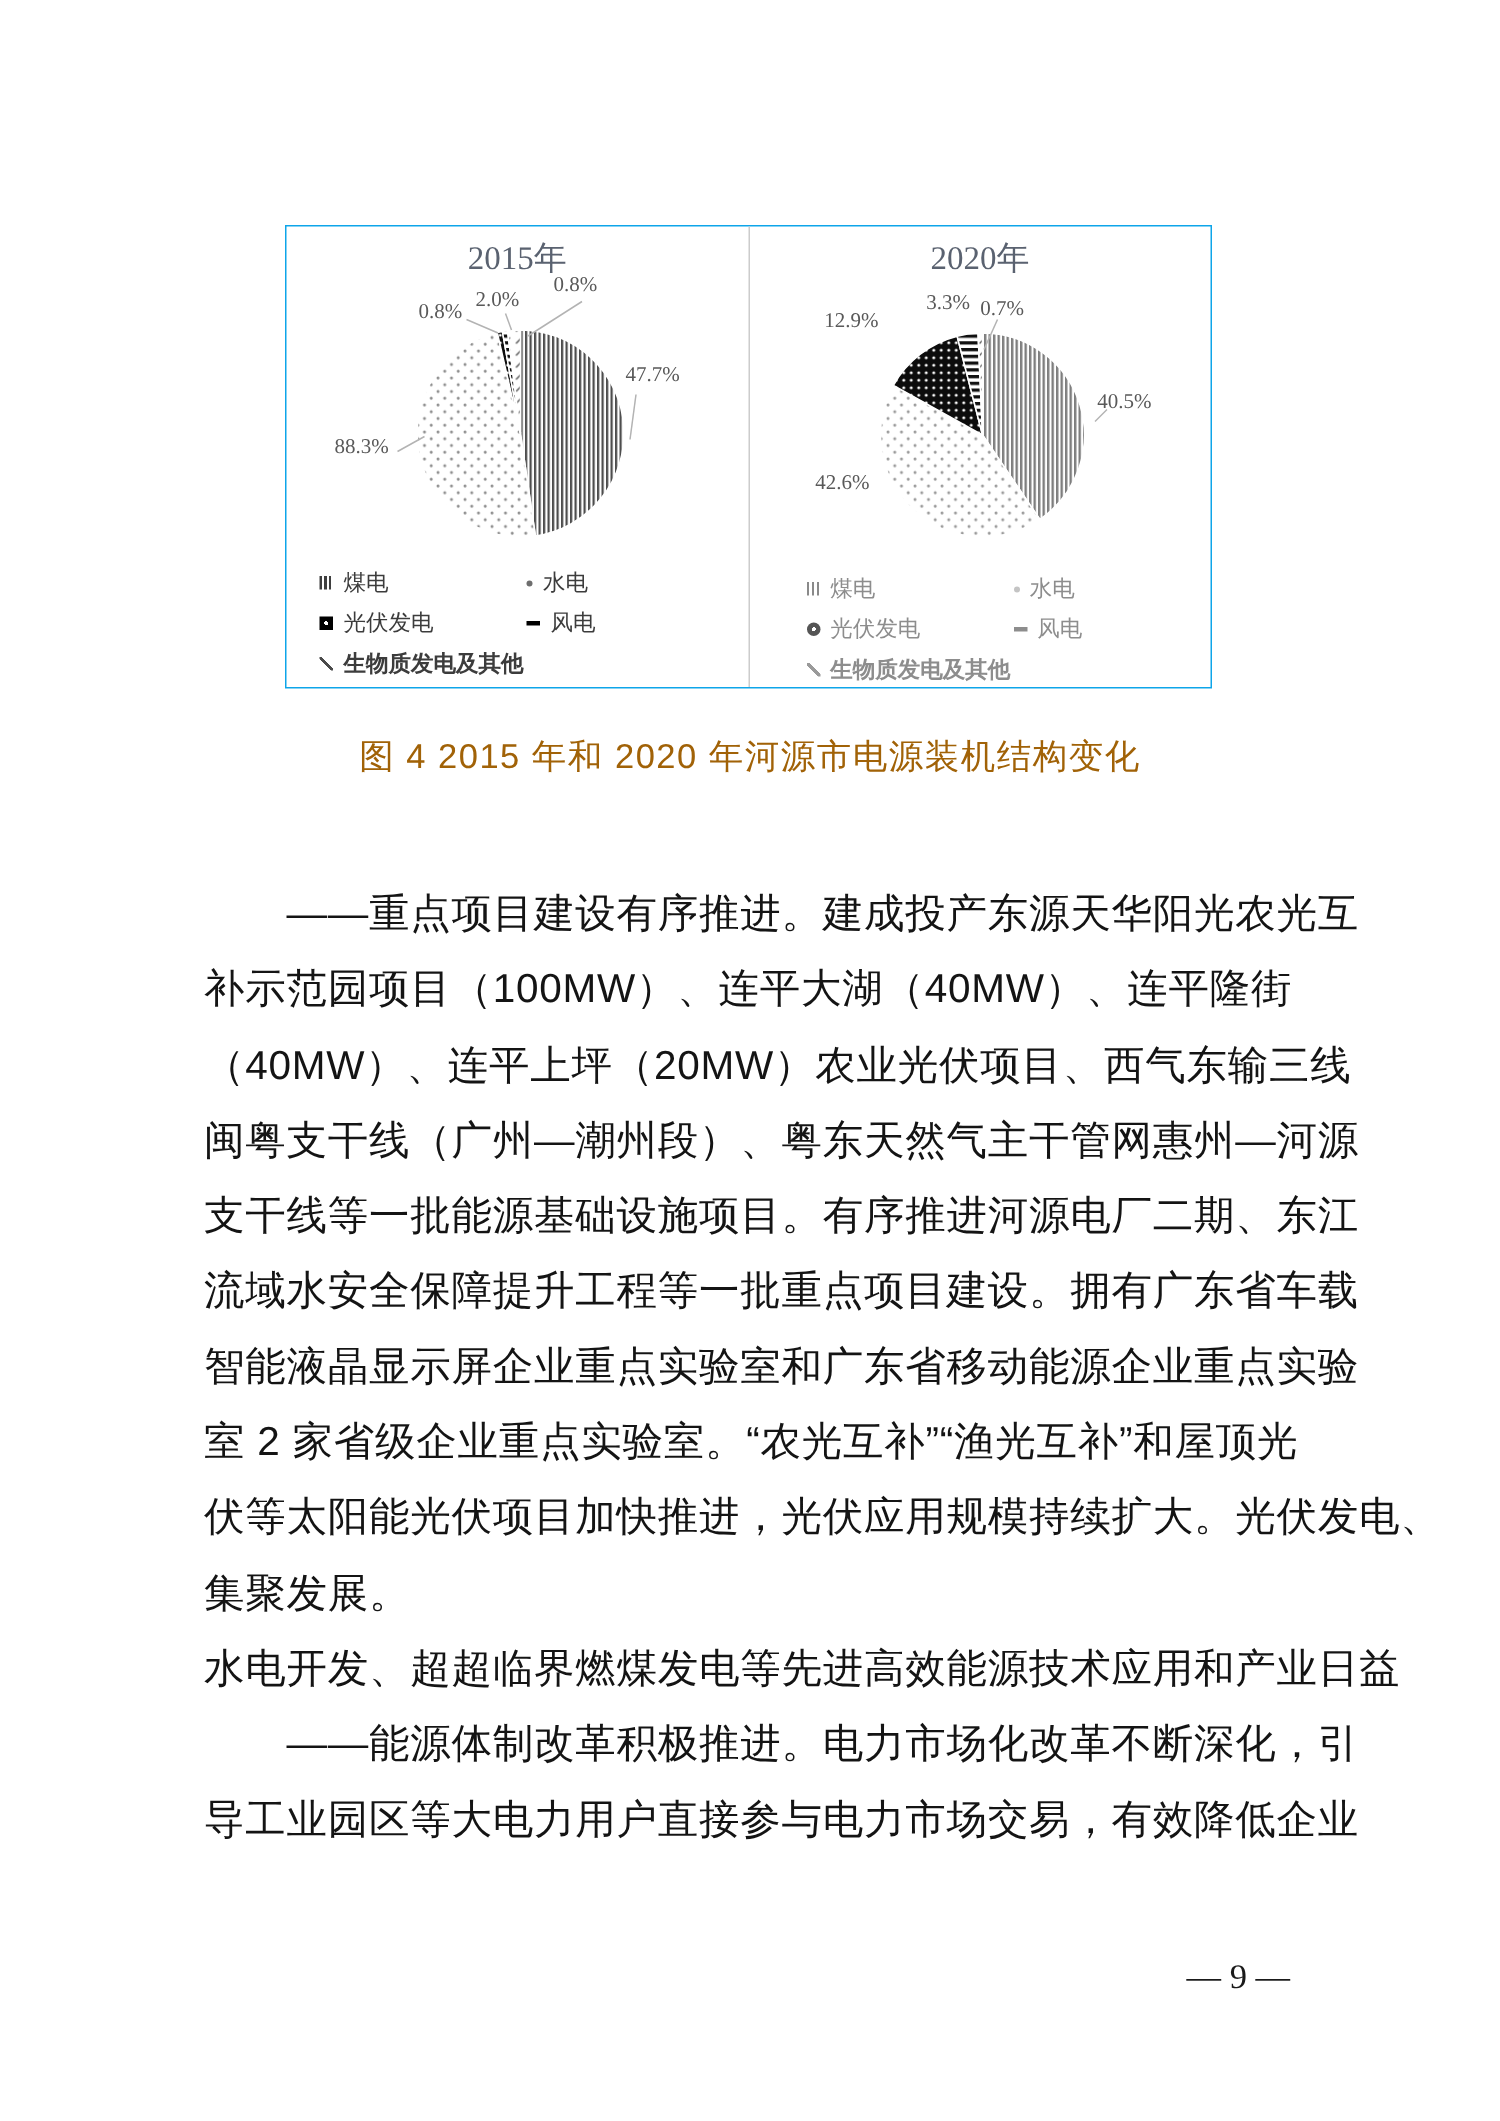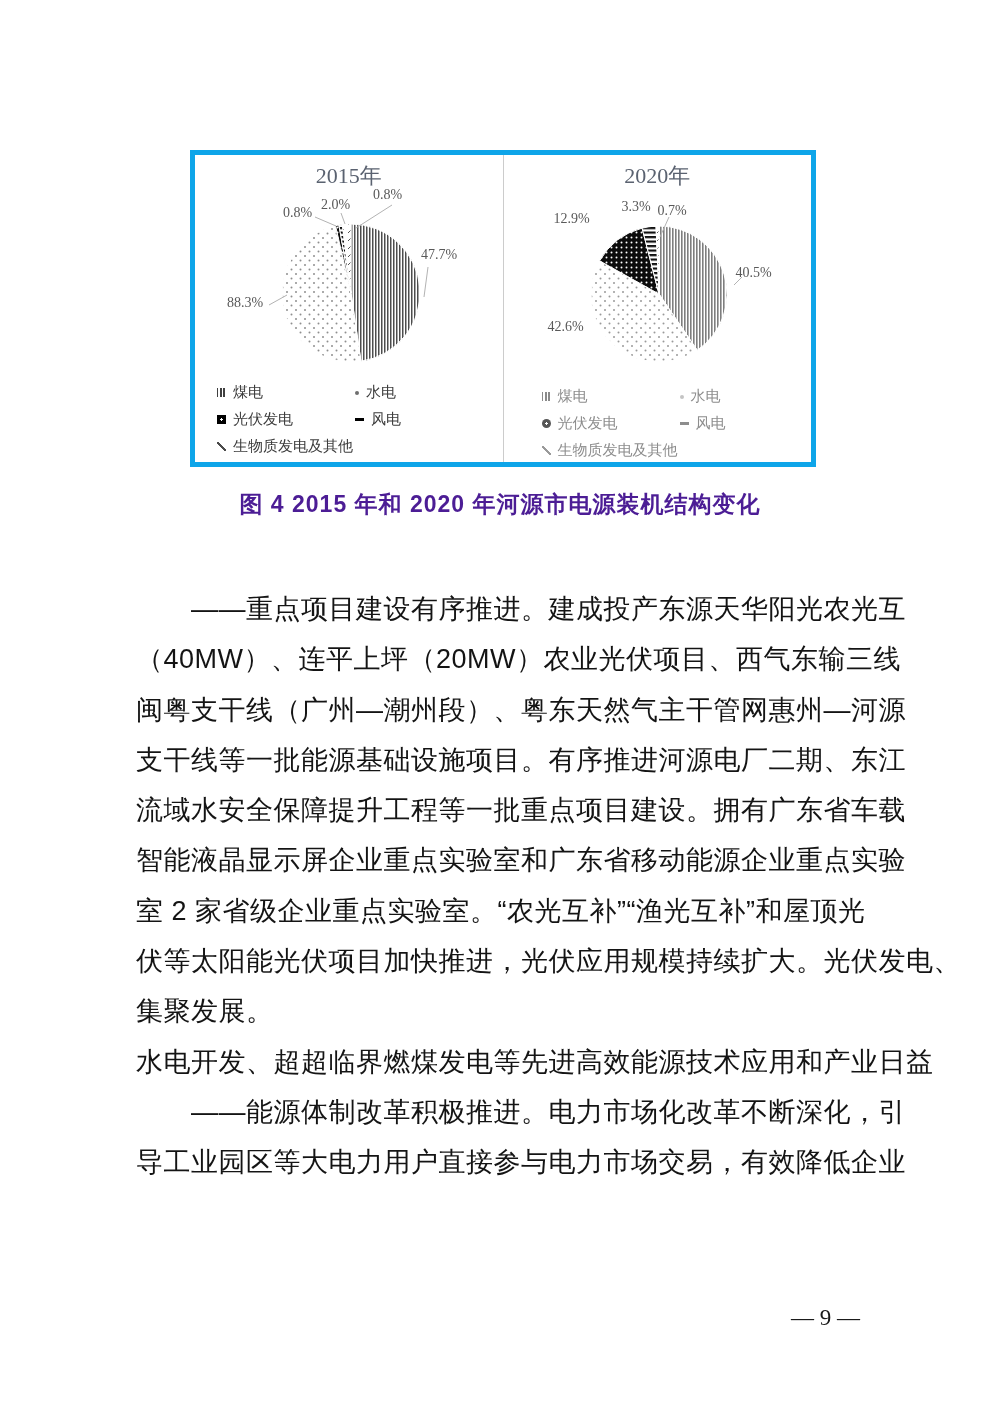--- a/index.html
+++ b/index.html
@@ -1,52 +1,52 @@
 <!DOCTYPE html>
 <html><head>
 <meta charset="utf-8">
 <style>
   html,body{margin:0;padding:0;background:#ffffff;}
   .page{position:relative;width:1000px;height:1414px;background:#fff;
         font-family:"Liberation Sans",sans-serif;overflow:hidden;}
 
   
   .figure{position:absolute;left:190px;top:150px;width:616px;height:307px;
-          border:5px solid #0ea5e9;display:flex;background:#fff;justify-content:space-between;}
+          border:1px solid #0ea5e9;display:flex;background:#fff;justify-content:space-between;}
   .panel{position:relative;width:308px;height:100%;}
   .panel.first{border-right:1px solid #cccccc;}
   .chart-title{position:absolute;top:6px;left:0;width:100%;text-align:center;
                font-family:"Liberation Serif",serif;font-size:22px;color:#5a6270;}
   .pie-svg{position:absolute;left:0;top:0;}
   .pct{position:absolute;font-family:"Liberation Serif",serif;font-size:14px;
        color:#595959;white-space:nowrap;}
   .leader{stroke:#b3b3b3;fill:none;stroke-width:1;}
 
   
   .legend{position:absolute;display:grid;grid-template-columns:138px 1fr;
           row-gap:8px;font-size:15px;align-items:center;}
   .legend.l2015{left:22px;top:228px;width:276px;color:#3c3c3c;}
   .legend.l2020{left:38px;top:232px;width:262px;color:#8d8d8d;}
   .leg-item{display:flex;align-items:center;gap:7px;white-space:nowrap;}
-  .leg-item.span2{grid-column:1 / span 2;}
+  .leg-item.span2{grid-column:1 / span 2;font-weight:bold;}
   .mk{flex:0 0 auto;display:inline-block;}
   .mk-coal{width:9px;height:9px;background:repeating-linear-gradient(90deg,#3f3f3f 0 1.5px,#fff 1.5px 3.2px);}
   .l2020 .mk-coal{background:repeating-linear-gradient(90deg,#8a8a8a 0 1.5px,#fff 1.5px 3.2px);}
   .mk-hydro{width:4px;height:4px;border-radius:50%;background:#6e6e6e;}
   .l2020 .mk-hydro{background:#c4c4c4;}
   .mk-solar{width:9px;height:9px;background:radial-gradient(circle,#fff 0 1.3px,#000 1.4px);}
   .l2020 .mk-solar{border-radius:50%;background:radial-gradient(circle,#fff 0 1.3px,#555 1.4px);}
   .mk-wind{width:9px;height:3px;background:#000;}
   .l2020 .mk-wind{background:#8d8d8d;}
   .mk-bio{width:9px;height:9px;background:linear-gradient(45deg,transparent 42%,#4a4a4a 42% 58%,transparent 58%);}
   .l2020 .mk-bio{background:linear-gradient(45deg,transparent 42%,#9a9a9a 42% 58%,transparent 58%);}
 
   
   .caption{position:absolute;top:489px;left:0;width:100%;text-align:center;
-           font-size:23px;font-weight:bold;color:#4c1d95;letter-spacing:1px;}
+           font-size:23px;font-weight:normal;color:#a16207;letter-spacing:1px;}
   .body-text{position:absolute;left:120px;top:584px;width:775px;
              font-size:27px;color:#141414;}
   .tline{height:50.3px;line-height:50.3px;white-space:nowrap;letter-spacing:0.5px;margin-left:16px;}
   .para .tline:first-child{text-indent:55px;}
   .page-num{position:absolute;top:1305px;right:140px;
             font-family:"Liberation Serif",serif;font-size:23px;color:#1a1a1a;}
 </style>
 </head>
 <body>
 
@@ -192,20 +192,21 @@
         </div>
       </div>
     </div>
   </div>
 
   <div class="caption">图 4  2015 年和 2020 年河源市电源装机结构变化</div>
 
   <div class="body-text">
     <div class="para">
         <div class="tline">——重点项目建设有序推进。建成投产东源天华阳光农光互</div>
+        <div class="tline">补示范园项目（100MW）、连平大湖（40MW）、连平隆街</div>
         <div class="tline">（40MW）、连平上坪（20MW）农业光伏项目、西气东输三线</div>
         <div class="tline">闽粤支干线（广州—潮州段）、粤东天然气主干管网惠州—河源</div>
         <div class="tline">支干线等一批能源基础设施项目。有序推进河源电厂二期、东江</div>
         <div class="tline">流域水安全保障提升工程等一批重点项目建设。拥有广东省车载</div>
         <div class="tline">智能液晶显示屏企业重点实验室和广东省移动能源企业重点实验</div>
         <div class="tline">室 2 家省级企业重点实验室。“农光互补”“渔光互补”和屋顶光</div>
         <div class="tline">伏等太阳能光伏项目加快推进，光伏应用规模持续扩大。光伏发电、</div>
         <div class="tline">集聚发展。</div>
         <div class="tline">水电开发、超超临界燃煤发电等先进高效能源技术应用和产业日益</div>
       </div>

